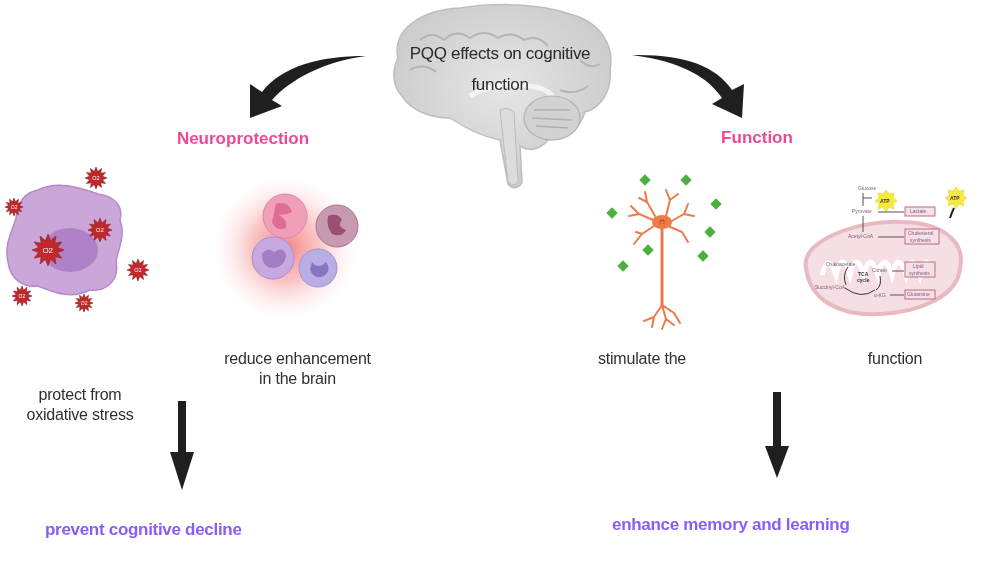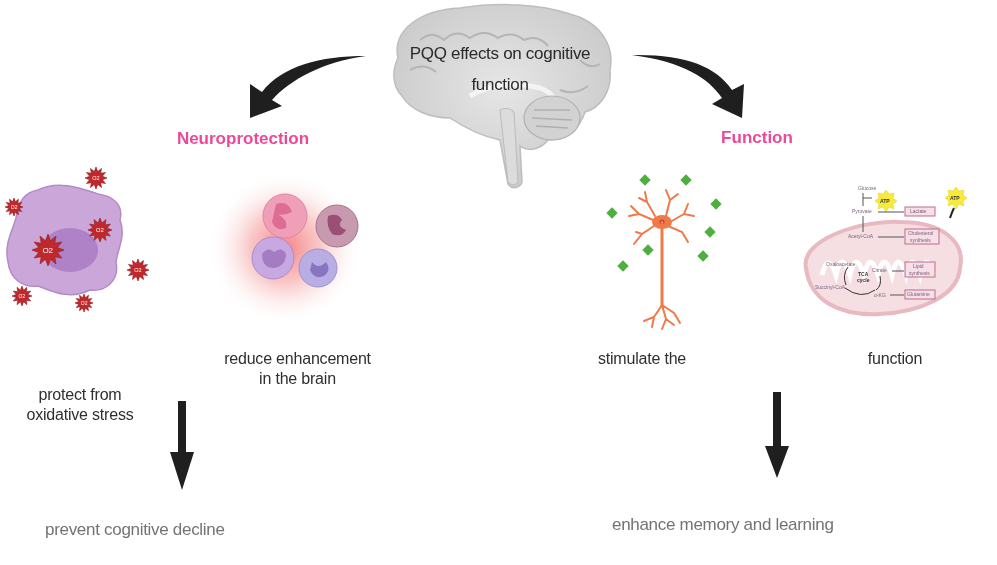--- a/index.html
+++ b/index.html
@@ -3,21 +3,21 @@
 <meta charset="utf-8">
 <style>
   html, body { margin:0; padding:0; background:#ffffff; }
   body { width:997px; height:565px; position:relative; overflow:hidden;
          font-family:"Liberation Sans", "DejaVu Sans", sans-serif; color:#222; }
   .abs { position:absolute; }
   .title { left:380px; top:38px; width:240px; text-align:center; font-size:17px;
            line-height:31px; color:#2a2a2a; letter-spacing:-0.3px; }
   .heading { font-weight:bold; font-size:17px; color:#ec4899; text-align:center; line-height:19px; }
   .label { font-size:16px; line-height:20px; color:#2f2f2f; text-align:center; letter-spacing:-0.2px; }
-  .outcome { font-weight:normal; font-size:17px; color:#737373; letter-spacing:-0.3px; }
+  .outcome { font-weight:bold; font-size:17px; color:#8b5cf6; letter-spacing:-0.3px; }
   svg { position:absolute; left:0; top:0; }
   .mito-txt { font-size:5px; fill:#7a5f7a; font-family:"Liberation Sans", sans-serif; }
   .atp-txt { font-size:5px; fill:#333; font-weight:bold; font-family:"Liberation Sans", sans-serif; }
 </style>
 </head>
 <body>
 
 <svg width="997" height="565" viewBox="0 0 997 565">
   <defs>
     <radialGradient id="inflam" cx="50%" cy="50%" r="50%">

